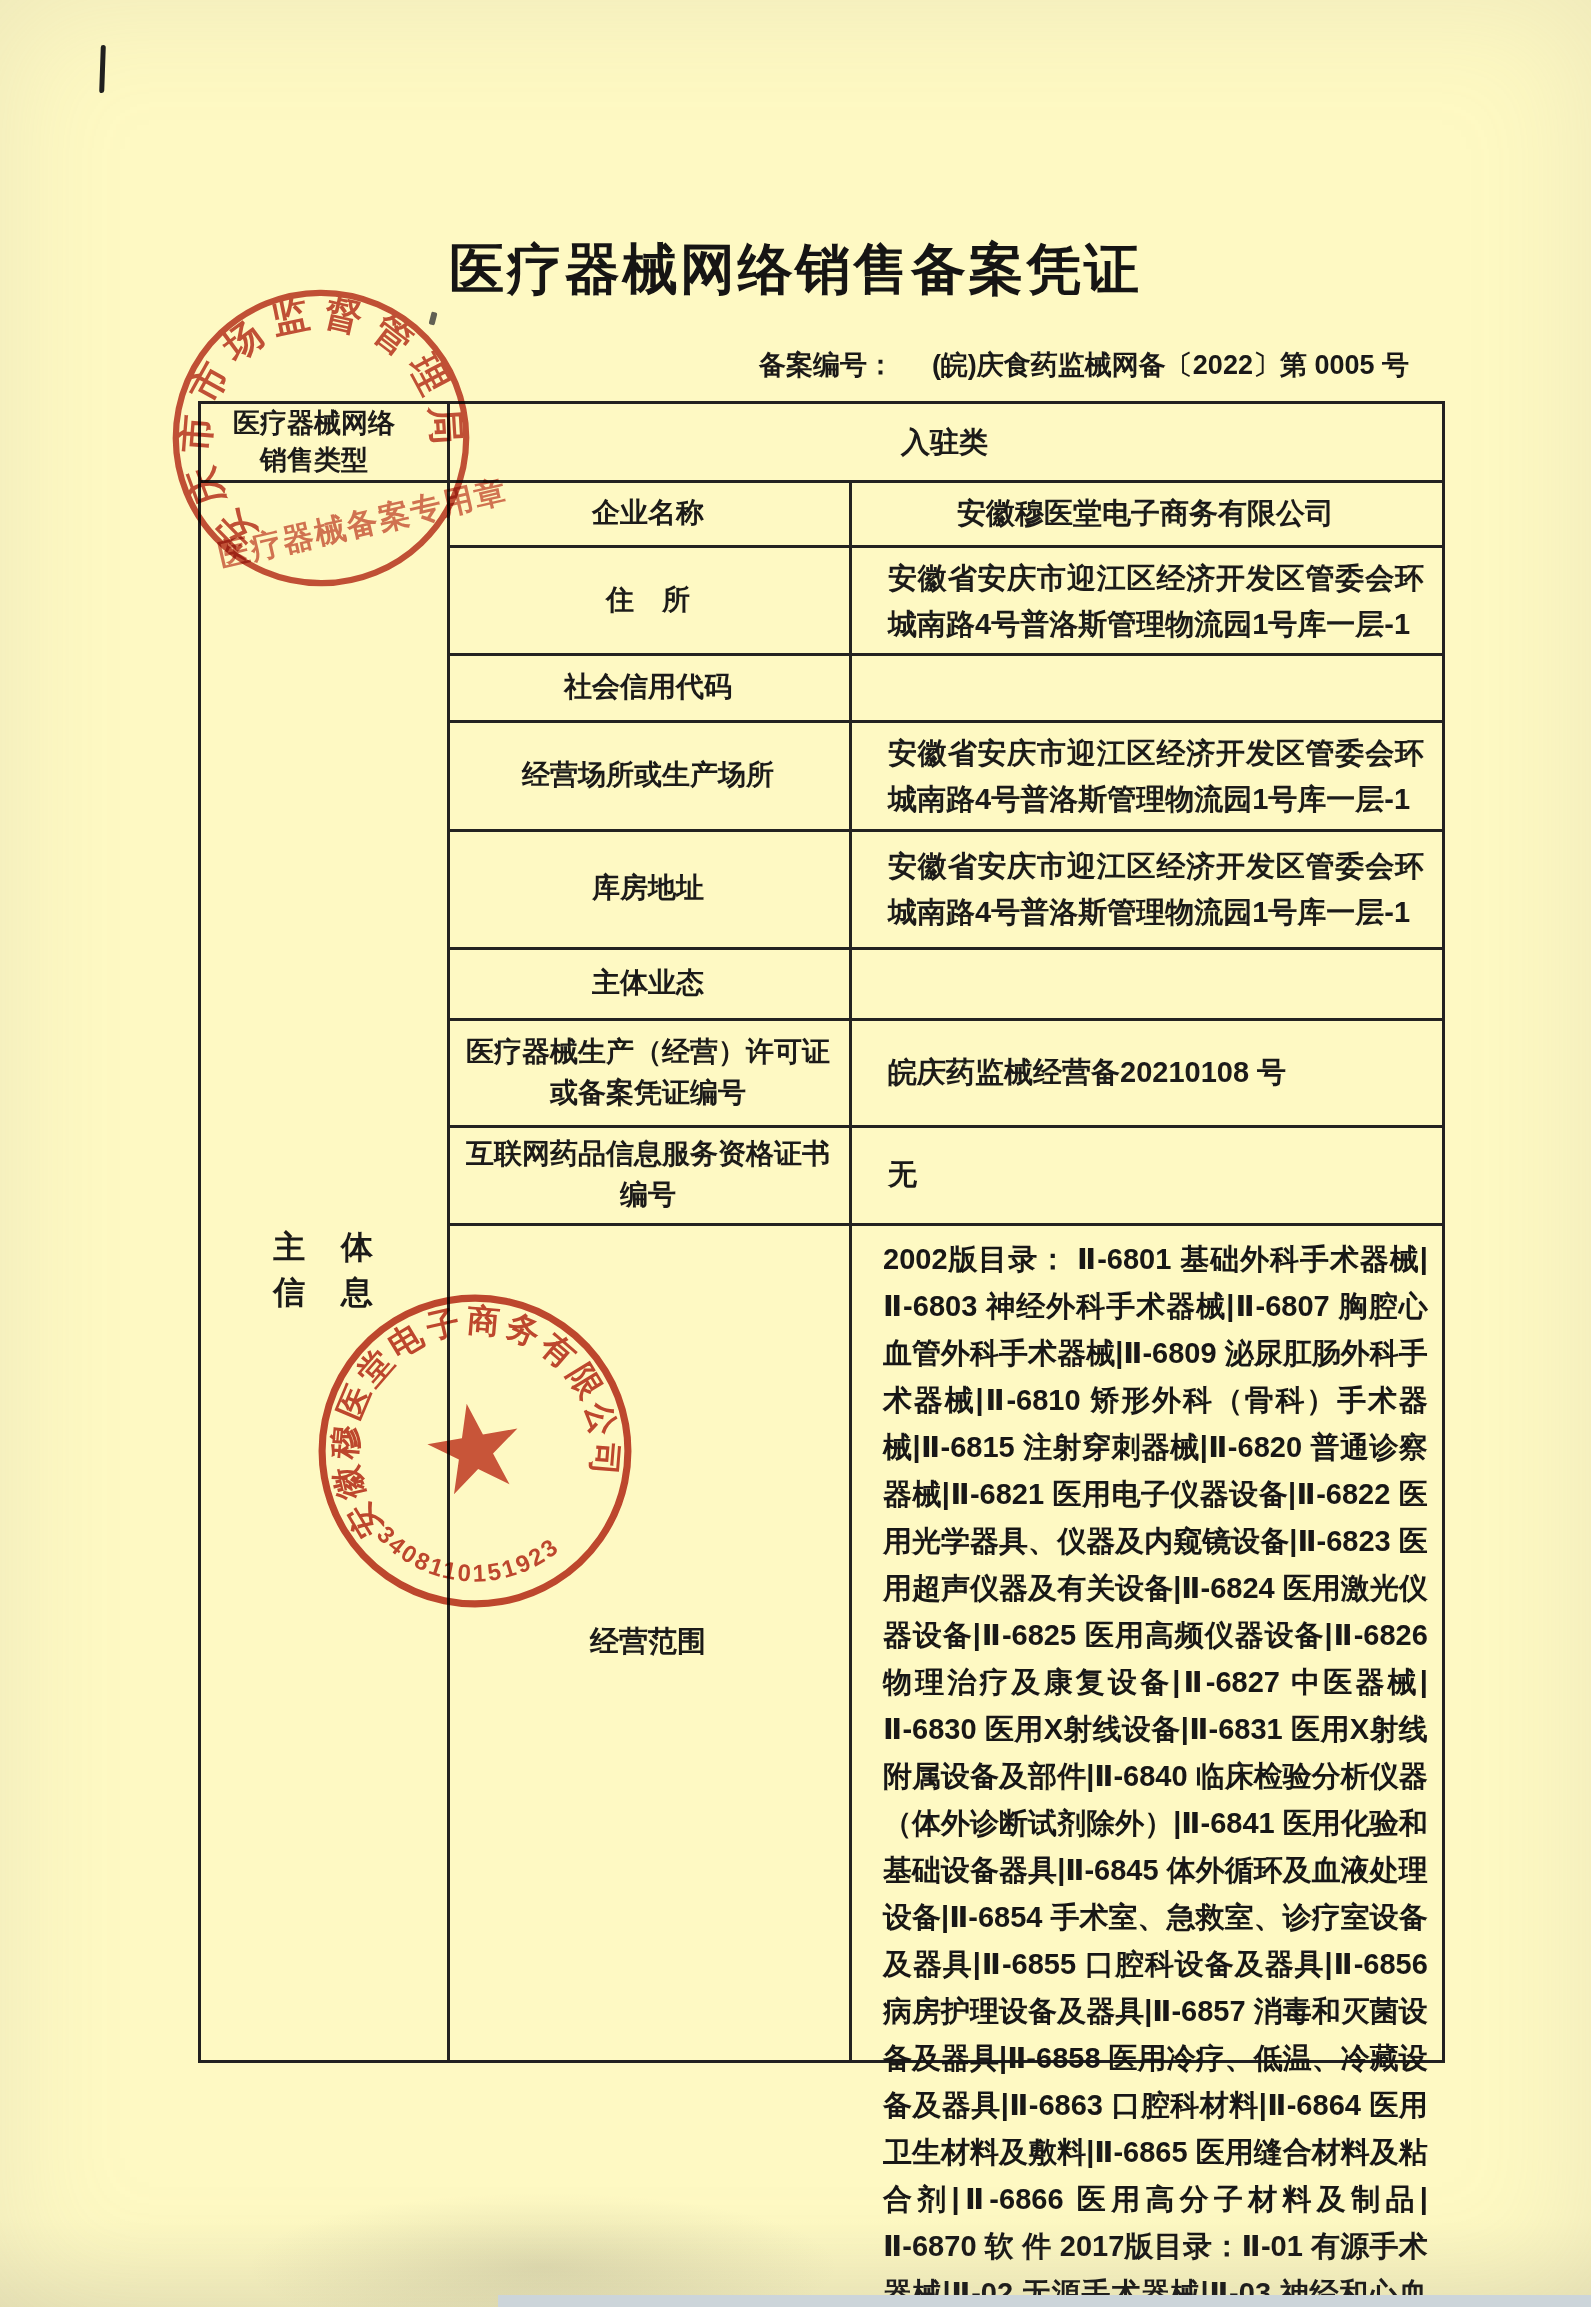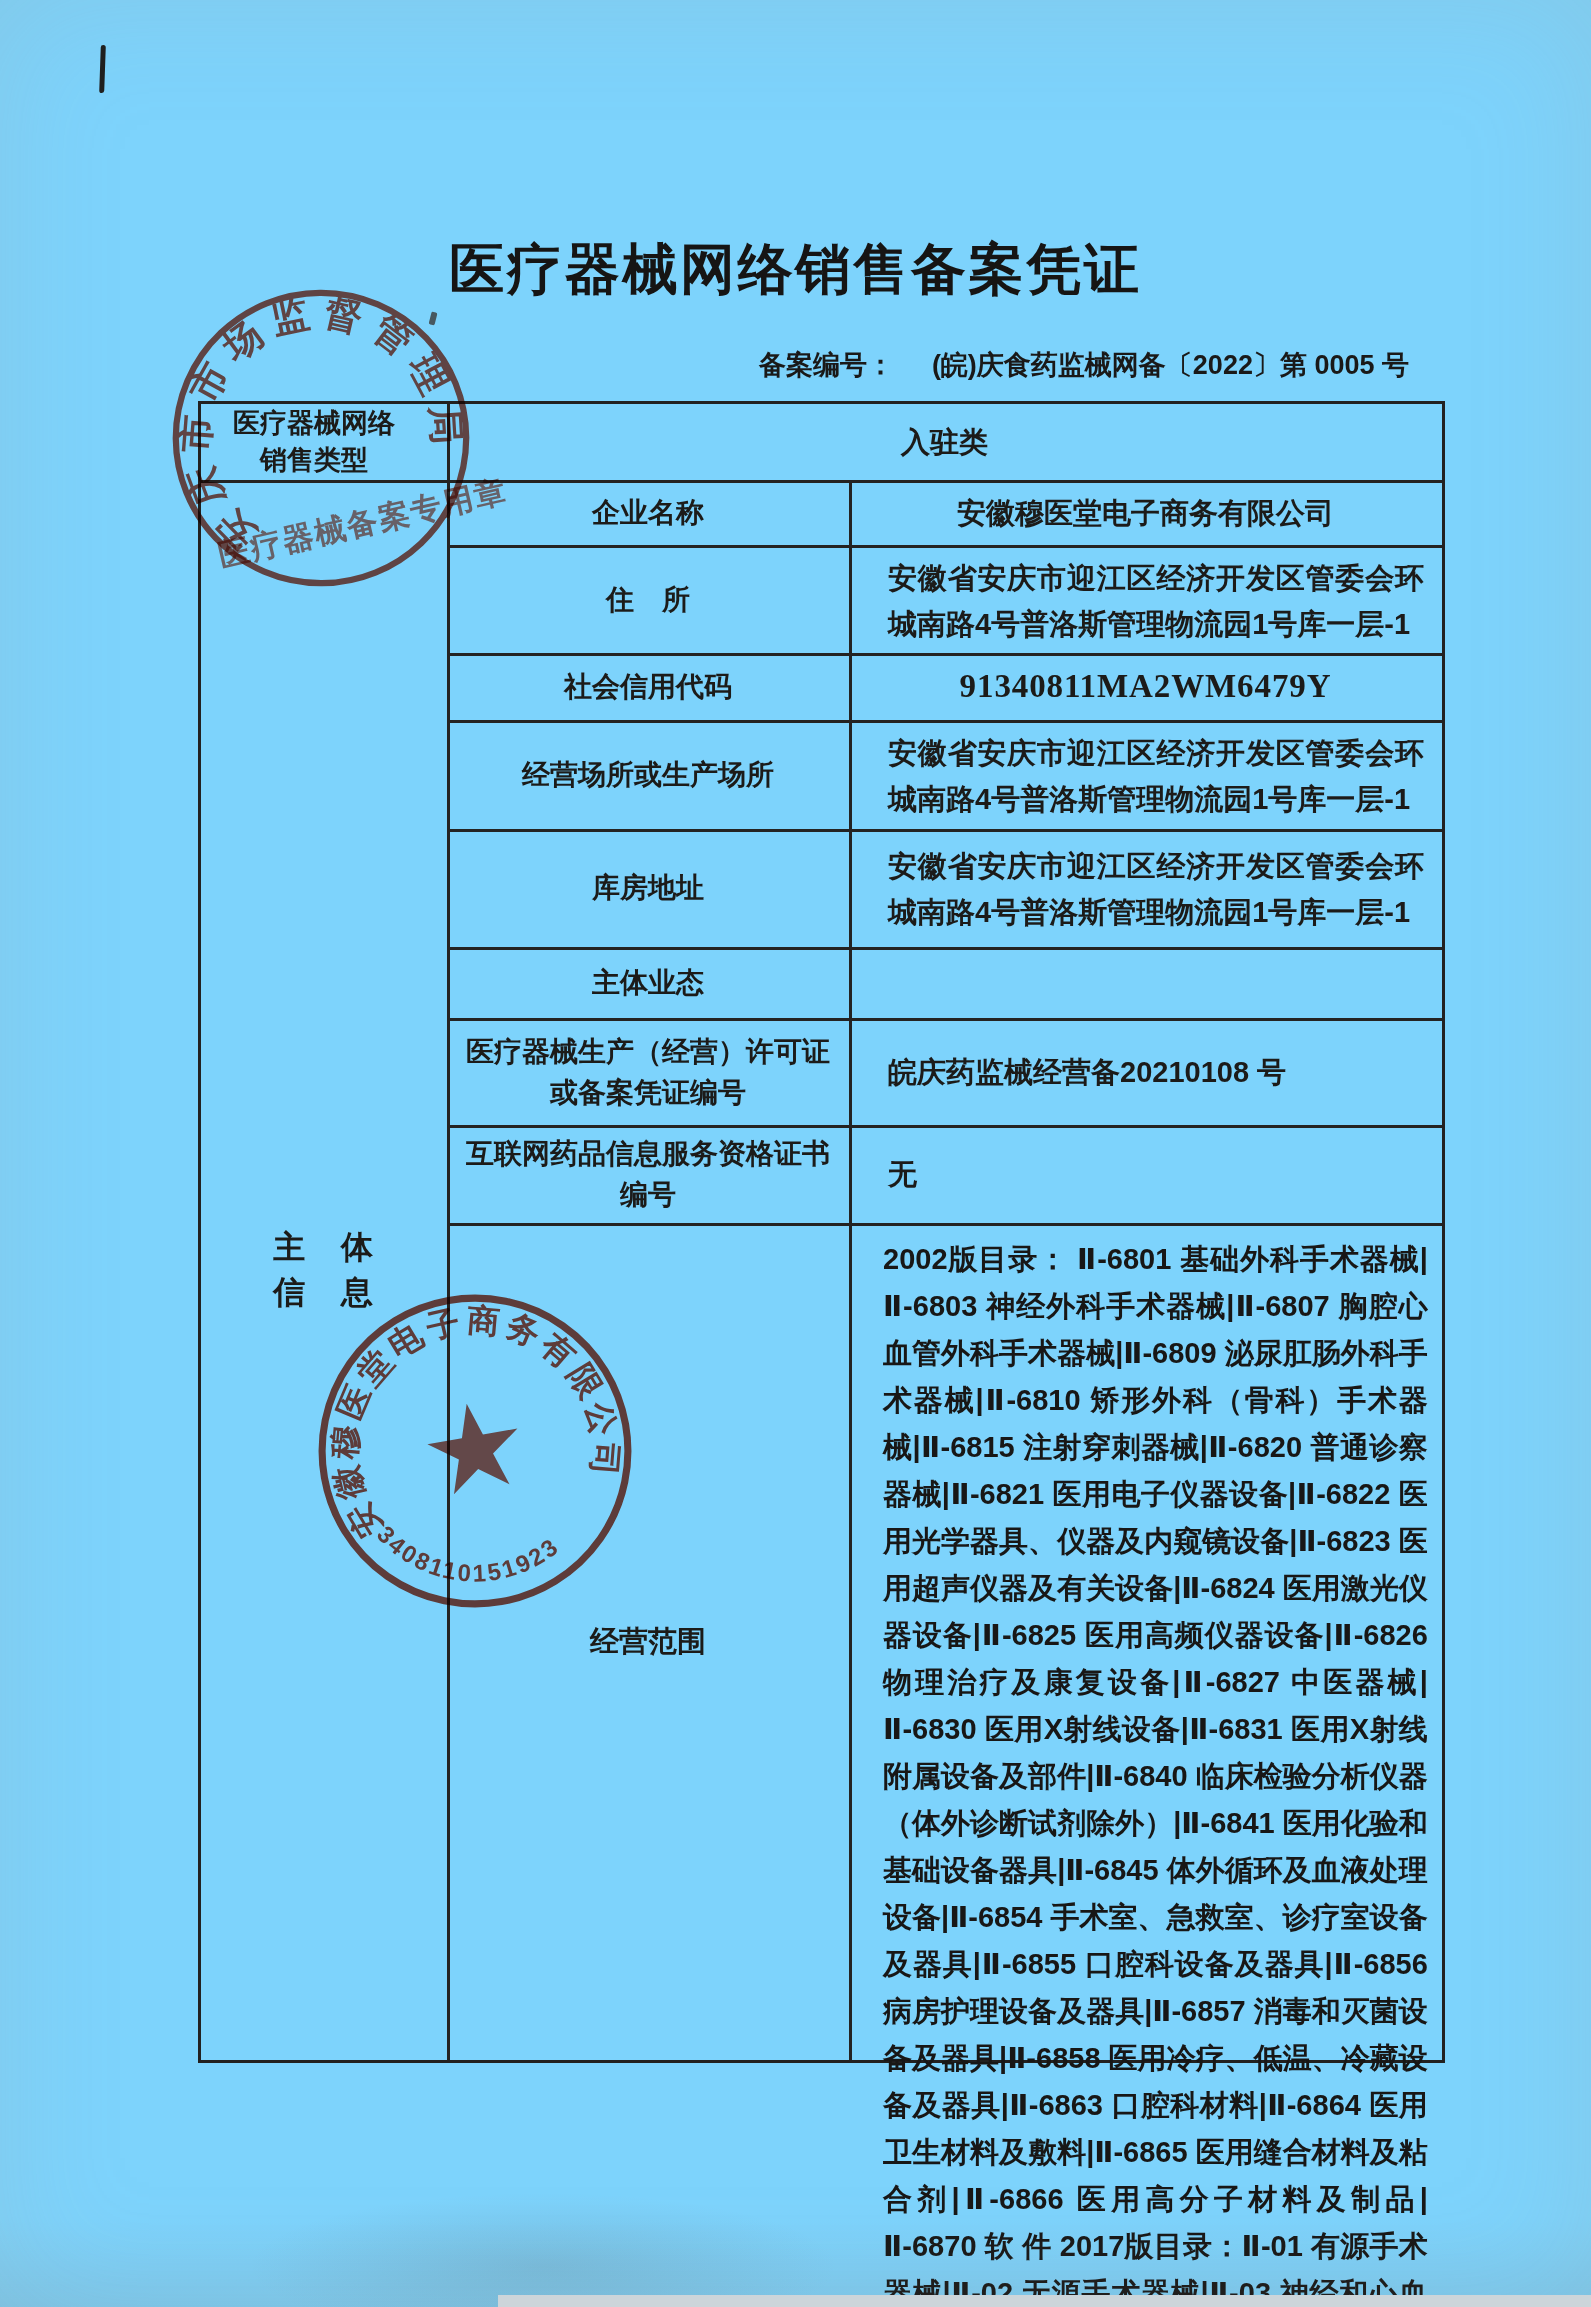--- a/index.html
+++ b/index.html
@@ -1,19 +1,19 @@
 <!DOCTYPE html>
 <html style="font-size:14.2px"><head>
 <meta charset="utf-8">
 <style>
   html,body{margin:0;padding:0;background:#e8e6e2;}
   .page{
     position:relative;
     width:1591px;height:2307px;
-    background:#7dd3fc;
+    background:#fef9c3;
     overflow:hidden;
     font-family:"Liberation Sans","DejaVu Sans",sans-serif;
     color:#1d1c1a;
     box-shadow:inset 0 0 125px rgba(160,155,146,.18);
   }
   .pen-mark{
     position:absolute;left:100px;top:45px;width:5.3px;height:48px;
     background:#20201f;border-radius:2.7px;transform:rotate(2deg);
   }
   .ink-speck{
@@ -117,21 +117,20 @@
       <span class="merged-label"><span>主　体</span><br><span>信　息</span></span>
     </div>
 
     <div class="cell lab" style="left:246px;top:76px;width:402px;height:65px;">企业名称</div>
     <div class="cell val" style="left:648px;top:76px;width:593px;height:65px;">安徽穆医堂电子商务有限公司</div>
 
     <div class="cell lab" style="left:246px;top:141px;width:402px;height:109px;">住　所</div>
     <div class="cell left val addr" style="left:648px;top:141px;width:593px;height:109px;">安徽省安庆市迎江区经济开发区管委会环城南路4号普洛斯管理物流园1号库一层-1</div>
 
     <div class="cell lab" style="left:246px;top:249px;width:402px;height:67px;">社会信用代码</div>
-    <div class="cell code" style="left:648px;top:249px;width:593px;height:67px;font-weight:700;">91340811MA2WM6479Y</div>
 
     <div class="cell lab" style="left:246px;top:316px;width:402px;height:109px;">经营场所或生产场所</div>
     <div class="cell left val addr" style="left:648px;top:316px;width:593px;height:109px;">安徽省安庆市迎江区经济开发区管委会环城南路4号普洛斯管理物流园1号库一层-1</div>
 
     <div class="cell lab" style="left:246px;top:425px;width:402px;height:117px;">库房地址</div>
     <div class="cell left val addr" style="left:648px;top:425px;width:593px;height:117px;">安徽省安庆市迎江区经济开发区管委会环城南路4号普洛斯管理物流园1号库一层-1</div>
 
     <div class="cell lab" style="left:246px;top:543px;width:402px;height:71px;">主体业态</div>
 
     <div class="cell lab" style="left:246px;top:614px;width:402px;height:107px;padding:0 12.5px;">医疗器械生产（经营）许可证或备案凭证编号</div>

